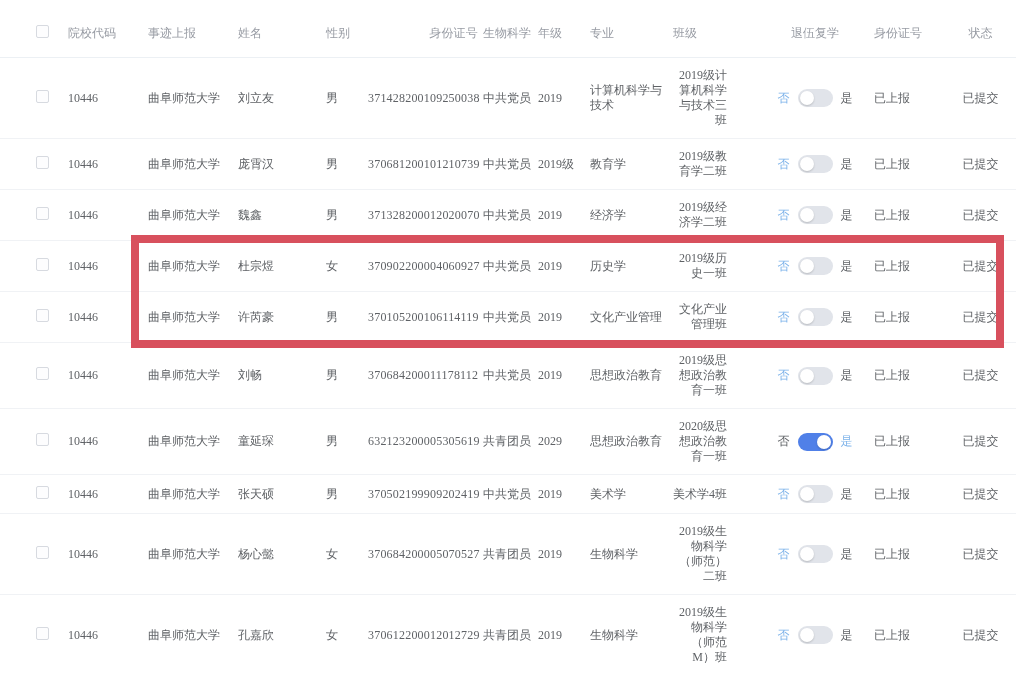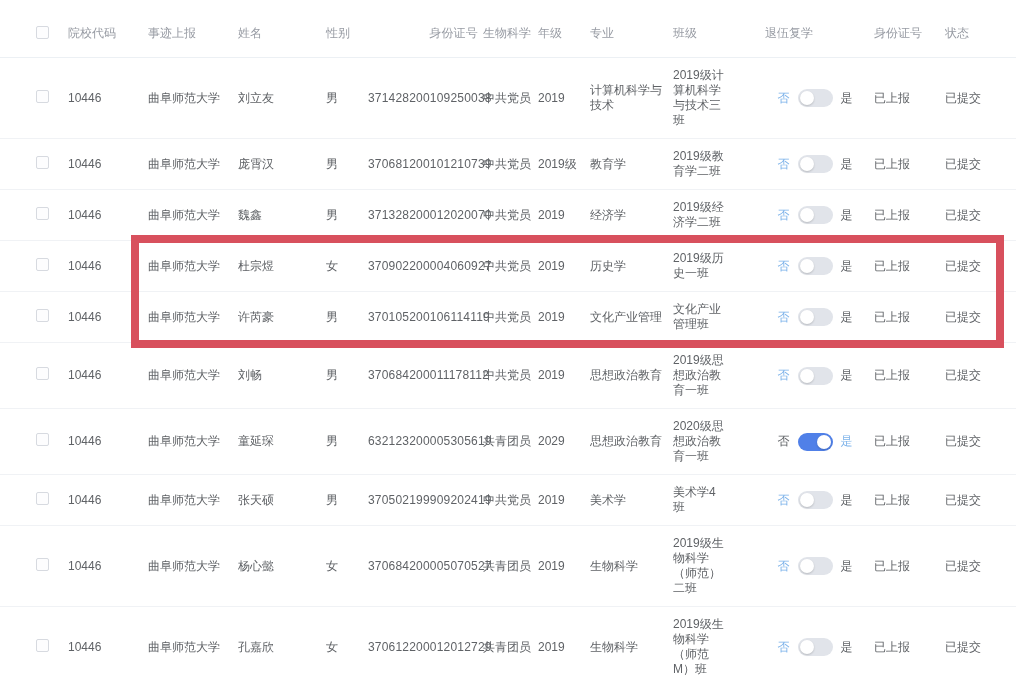--- a/index.html
+++ b/index.html
@@ -1,21 +1,21 @@
 <!DOCTYPE html>
 <html style="--annotation-red: #d8505d; --toggle-on: #5080e8; --toggle-off: #e1e4ea; --label-blue: #7db3ea;"><head>
 <meta charset="utf-8">
 <style>
   html,body{margin:0;padding:0;}
   body{
     width:1016px;height:676px;background:#ffffff;
     font-family:"Liberation Sans","DejaVu Sans",sans-serif;
     overflow:hidden;
   }
-  .page{position:relative;width:1016px;height:676px;overflow:hidden;}
+  .page{position:relative;width:1016px;height:676px;overflow:hidden;font-family:Liberation Serif, serif;}
   table{border-collapse:collapse;table-layout:fixed;width:1016px;margin-top:10px;}
   th{
     font-size:12px;color:#979ba3;font-weight:normal;text-align:left;
     padding:15px 0;border-bottom:1px solid #ecf0f4;white-space:nowrap;
   }
   td{
     font-size:12px;color:#5f6266;line-height:15px;padding:10px 0;
     vertical-align:middle;border-top:1px solid #f0f2f5;
   }
   tbody tr:first-child td{border-top:none;}
@@ -24,42 +24,42 @@
   .c-code{padding-left:12px;}
   .c-school{padding-left:13px;}
   .c-name{padding-left:8px;}
   .c-gender{padding-left:11px;}
   .c-id{padding-left:13px;letter-spacing:0.2px;text-align:right;}
   .c-pol{padding-left:5px;}
   .c-grade{padding-left:3px;}
   .c-major{padding-left:8px;}
   .c-class{padding-left:5px;}
   .c-deeds{padding-left:9px;}
-  .c-status{padding-left:5px;}
+  .c-status{padding-left:5px;text-align:center;}
   .wrap-major{display:inline-block;max-width:86px;}
-  .wrap-class{display:inline-block;max-width:54px;}
+  .wrap-class{display:inline-block;max-width:54px;text-align:right;}
   .checkbox{
     display:inline-block;width:13px;height:13px;border:1px solid #d7dae0;
     border-radius:2px;background:#fdfdfe;box-sizing:border-box;
   }
   .c-toggle{text-align:center;}
   .toggle-group{display:inline-flex;align-items:center;gap:8px;}
   .tg-label{color:#5f6266;}
   .tg-label.active{color:var(--label-blue);}
   .switch{
     position:relative;display:inline-block;width:35px;height:18px;border-radius:9px;
     background:var(--toggle-off);cursor:pointer;
   }
   .switch .knob{
     position:absolute;top:2px;left:2px;width:14px;height:14px;border-radius:50%;
     background:#ffffff;box-shadow:0 1px 2px rgba(0,0,0,0.18);
   }
   .switch.on{background:var(--toggle-on);}
   .switch.on .knob{left:auto;right:2px;}
-  .th-toggle{padding-left:0;}
+  .th-toggle{text-align:center;padding-left:0;}
   .highlight-box{
     position:absolute;left:131px;width:873px;box-sizing:border-box;
     border:8px solid var(--annotation-red);pointer-events:none;z-index:5;
   }
 </style>
 </head>
 <body>
 
 <div class="page">
   <table>

